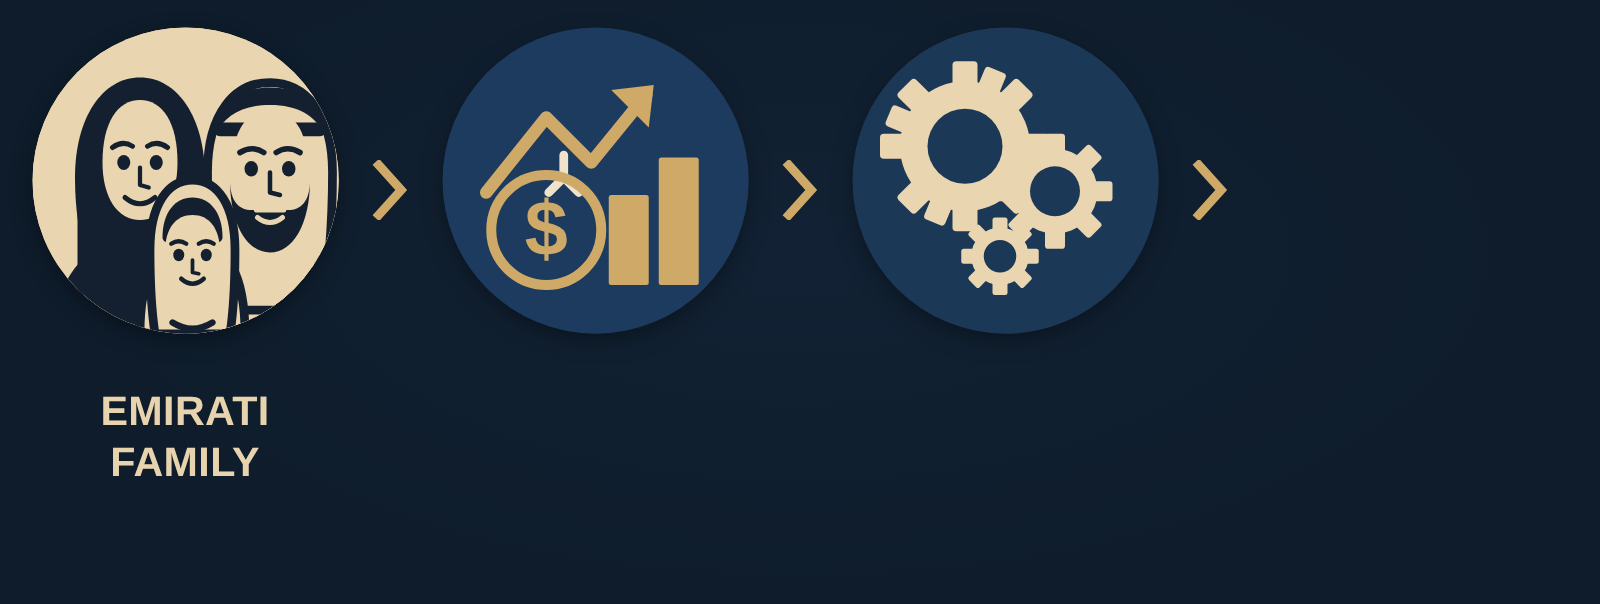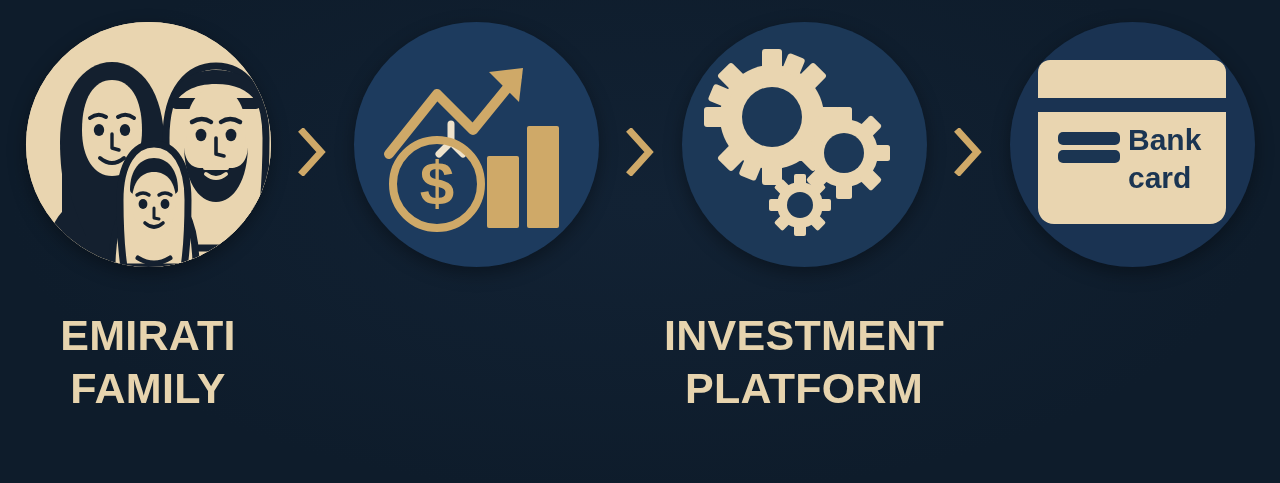--- a/index.html
+++ b/index.html
@@ -51,21 +51,21 @@
     box-shadow: 0 6px 18px rgba(0,0,0,0.35);
   }
   .circle.navy   { background: #1d3b5e; }
   .circle.navy2  { background: #1c3857; }
   .circle.navy3  { background: #1a3352; }
   .circle.cream  { background: #e9d5b0; }
 
   .label {
     margin-top: 42px;
     color: #e7d4ae;
-    font-size: 43px;
+    font-size: 33px;
     line-height: 1.24;
     font-weight: bold;
     letter-spacing: 0.3px;
     text-align: center;
     text-transform: uppercase;
     white-space: pre-line;
   }
 
   .chevron {
     position: relative;
@@ -262,43 +262,25 @@
                   <rect x="-6" y="19" width="12" height="12" rx="2"></rect>
                   <rect x="-31" y="-6" width="12" height="12" rx="2"></rect>
                   <rect x="19" y="-6" width="12" height="12" rx="2"></rect>
                 </g>
               </g>
               <circle cx="0" cy="0" r="13" fill="#1c3857"></circle>
             </g>
           </g>
         </svg>
       </div>
-      <div class="label">INVESTMENT
-PLATFORM</div>
     </div>
 
     <div class="chevron">
       <svg width="30" height="48" viewBox="0 0 30 48">
         <path d="M6 4 L24 24 L6 44" fill="none" stroke="#cfa968" stroke-width="7" stroke-linecap="square" stroke-linejoin="miter"></path>
       </svg>
     </div>
 
     <div class="step">
-      <div class="circle navy3">
-        <svg class="icon-svg" width="200" height="170" viewBox="0 0 200 170">
-
-          <path d="M6 12 C6 5.5 11.5 0 18 0 L182 0 C188.5 0 194 5.5 194 12 L194 38 L6 38 Z" fill="#e9d5b0"></path>
-
-          <path d="M6 52 L194 52 L194 148 C194 157 187 164 178 164 L22 164
-                   C13 164 6 157 6 148 Z" fill="#e9d5b0"></path>
-
-          <g>
-            <rect x="26" y="72" width="62" height="13" rx="5" fill="#1b3552"></rect>
-            <rect x="26" y="90" width="62" height="13" rx="5" fill="#1b3552"></rect>
-          </g>
-          <text x="96" y="90" font-family="'Liberation Sans', sans-serif" font-size="30" font-weight="bold" fill="#1b3552">Bank</text>
-          <text x="96" y="128" font-family="'Liberation Sans', sans-serif" font-size="30" font-weight="bold" fill="#1b3552">card</text>
-        </svg>
-      </div>
     </div>
 
   </div>
 </div>
 
 </body></html>

